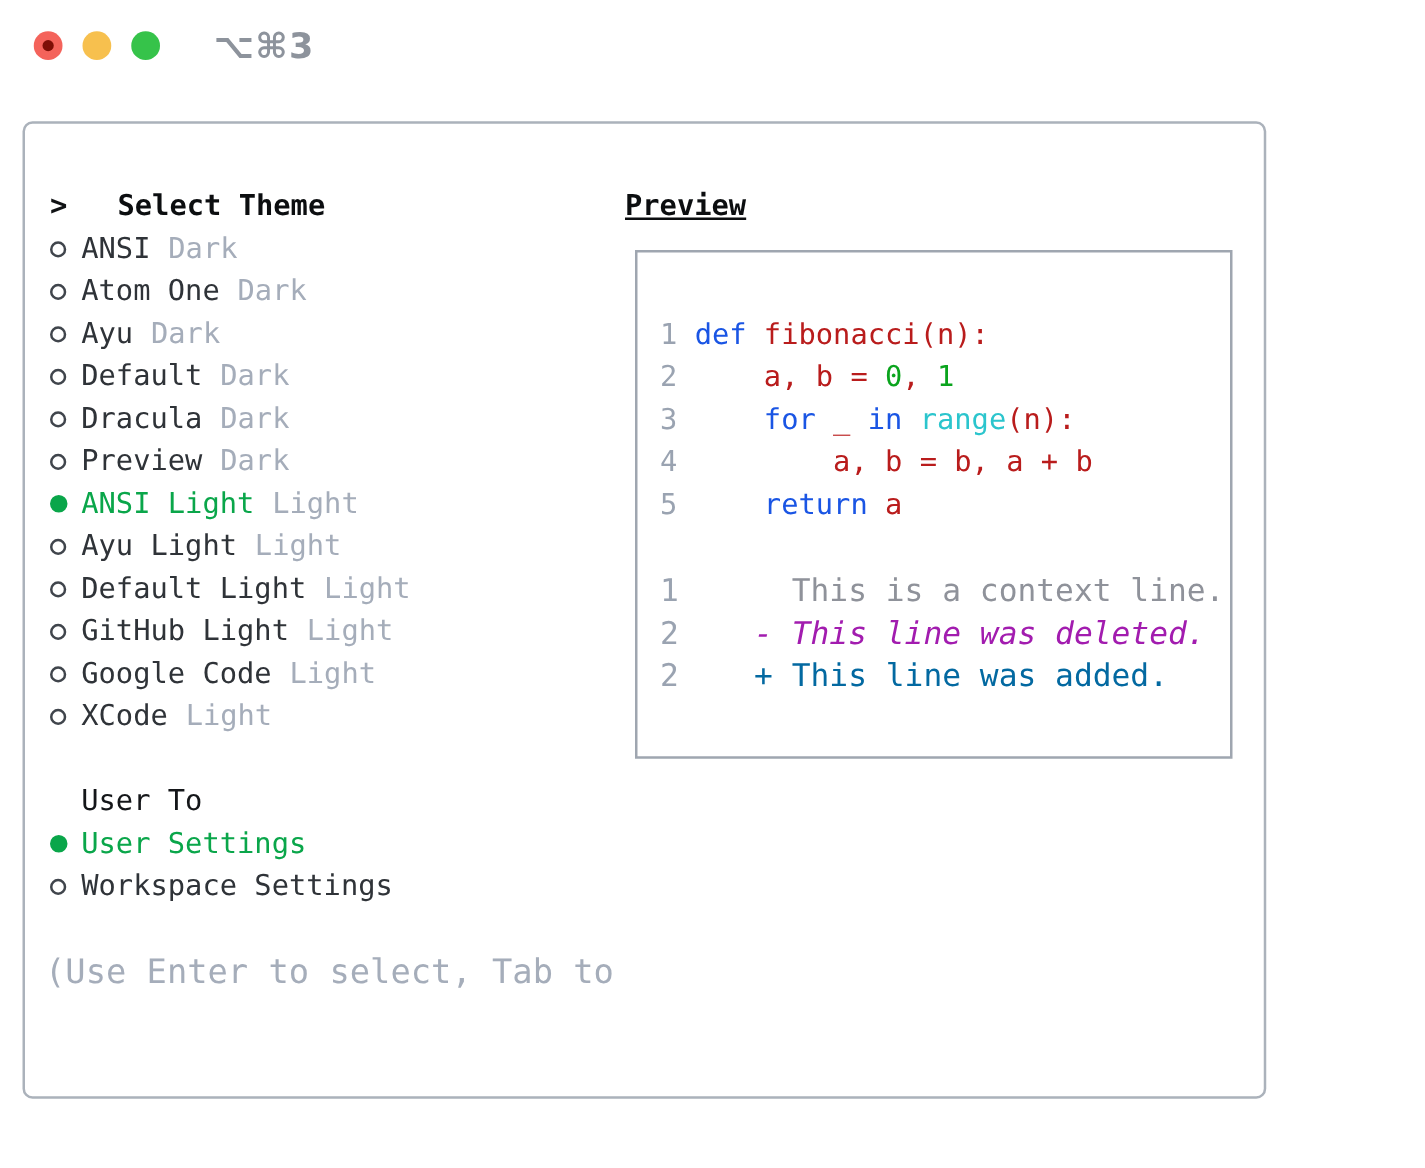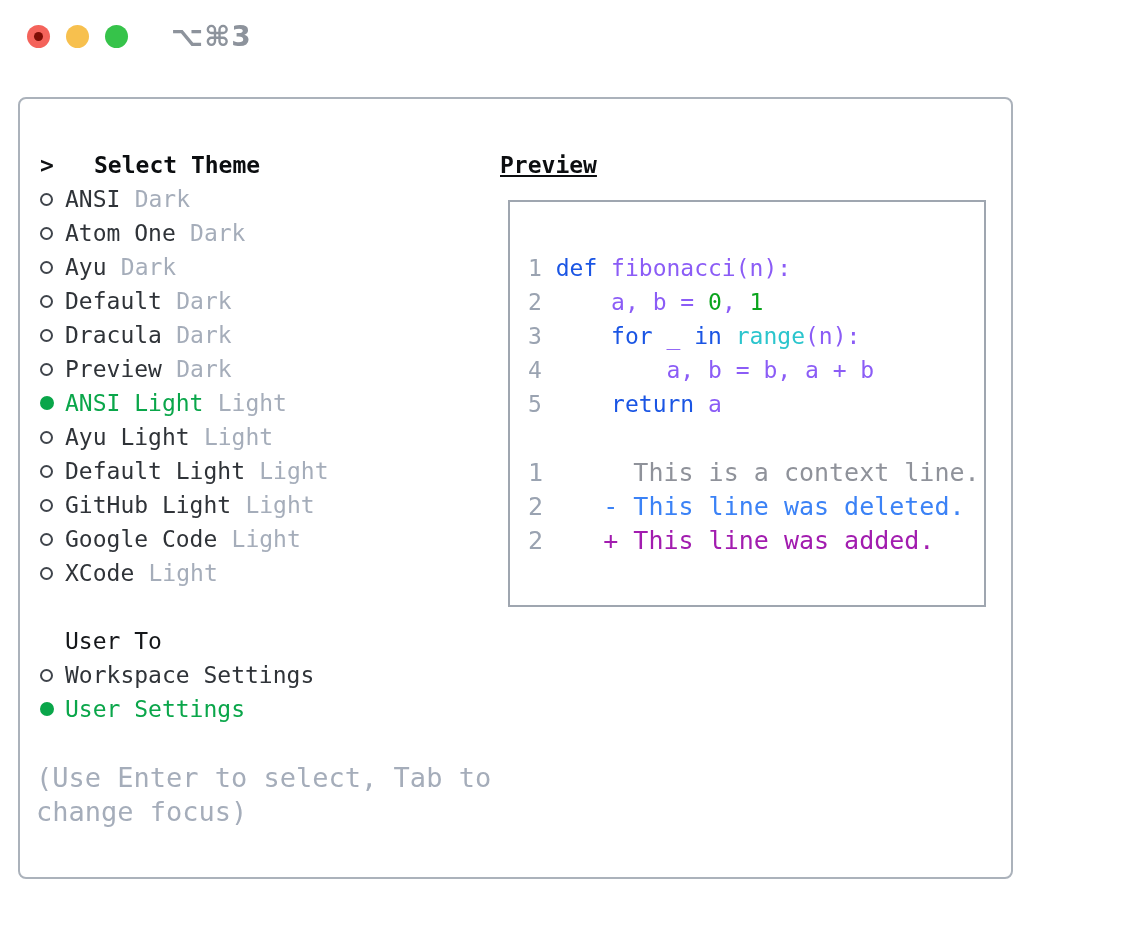--- a/index.html
+++ b/index.html
@@ -50,24 +50,24 @@
   .pbox{
     position:absolute;left:508px;top:200px;width:478px;height:407px;
     border:2px solid #9fa6b0;box-sizing:border-box;background:#fff;
   }
   .pcode{position:absolute;left:528px;top:251px;font-size:23px;}
   .pcode .row.diff{font-size:25px;}
   .c-ln{color:#9aa3b1;}
   .c-kw{color:#1a55e4;}
   .c-fn{color:#2bc5cd;}
   .c-num{color:#0aa41d;}
-  .c-fg{color:#8b5cf6;}
+  .c-fg{color:#b91c1c;}
   .c-ctx{color:#8f929a;}
-  .c-del{color:#3b82f6;}
-  .c-add{color:#a21caf;}
+  .c-del{color:#a21caf;font-style:italic;}
+  .c-add{color:#0369a1;}
 </style>
 </head>
 <body>
 
 <div class="page">
 
   <div class="lights">
     <span class="light red">
         <span class="dot"></span>
       </span>
@@ -96,28 +96,27 @@
         <div class="row"><span class="marker"><span class="circle"></span></span><span class="name">GitHub Light</span><span class="variant">Light</span></div>
         <div class="row"><span class="marker"><span class="circle"></span></span><span class="name">Google Code</span><span class="variant">Light</span></div>
         <div class="row"><span class="marker"><span class="circle"></span></span><span class="name">XCode</span><span class="variant">Light</span></div>
       </div>
     <div class="row"></div>
     <div class="row">
       <span class="marker"></span>
       <span class="apply-label">User To</span>
     </div>
     <div id="apply-rows">
+        <div class="row"><span class="marker"><span class="circle sel"></span></span><span class="name sel">User Settings</span></div>
         <div class="row"><span class="marker"><span class="circle"></span></span><span class="name">Workspace Settings</span></div>
-        <div class="row"><span class="marker"><span class="circle sel"></span></span><span class="name sel">User Settings</span></div>
       </div>
   </div>
 
   <div class="hint">
     <div class="row">(Use Enter to select, Tab to</div>
-    <div class="row">change focus)</div>
   </div>
 
   <div class="preview-label">Preview</div>
   <div class="pbox"></div>
   <div class="pcode" id="preview-rows">
       <div class="row code"><span class="c-ln">1 </span><span class="c-kw">def</span><span class="c-fg"> fibonacci(n):</span></div>
       <div class="row code"><span class="c-ln">2 </span><span class="c-fg">    a, b = </span><span class="c-num">0</span><span class="c-fg">, </span><span class="c-num">1</span></div>
       <div class="row code"><span class="c-ln">3 </span><span class="c-fg">    </span><span class="c-kw">for</span><span class="c-fg"> _ </span><span class="c-kw">in</span><span class="c-fg"> </span><span class="c-fn">range</span><span class="c-fg">(n):</span></div>
       <div class="row code"><span class="c-ln">4 </span><span class="c-fg">        a, b = b, a + b</span></div>
       <div class="row code"><span class="c-ln">5 </span><span class="c-fg">    </span><span class="c-kw">return</span><span class="c-fg"> a</span></div>

